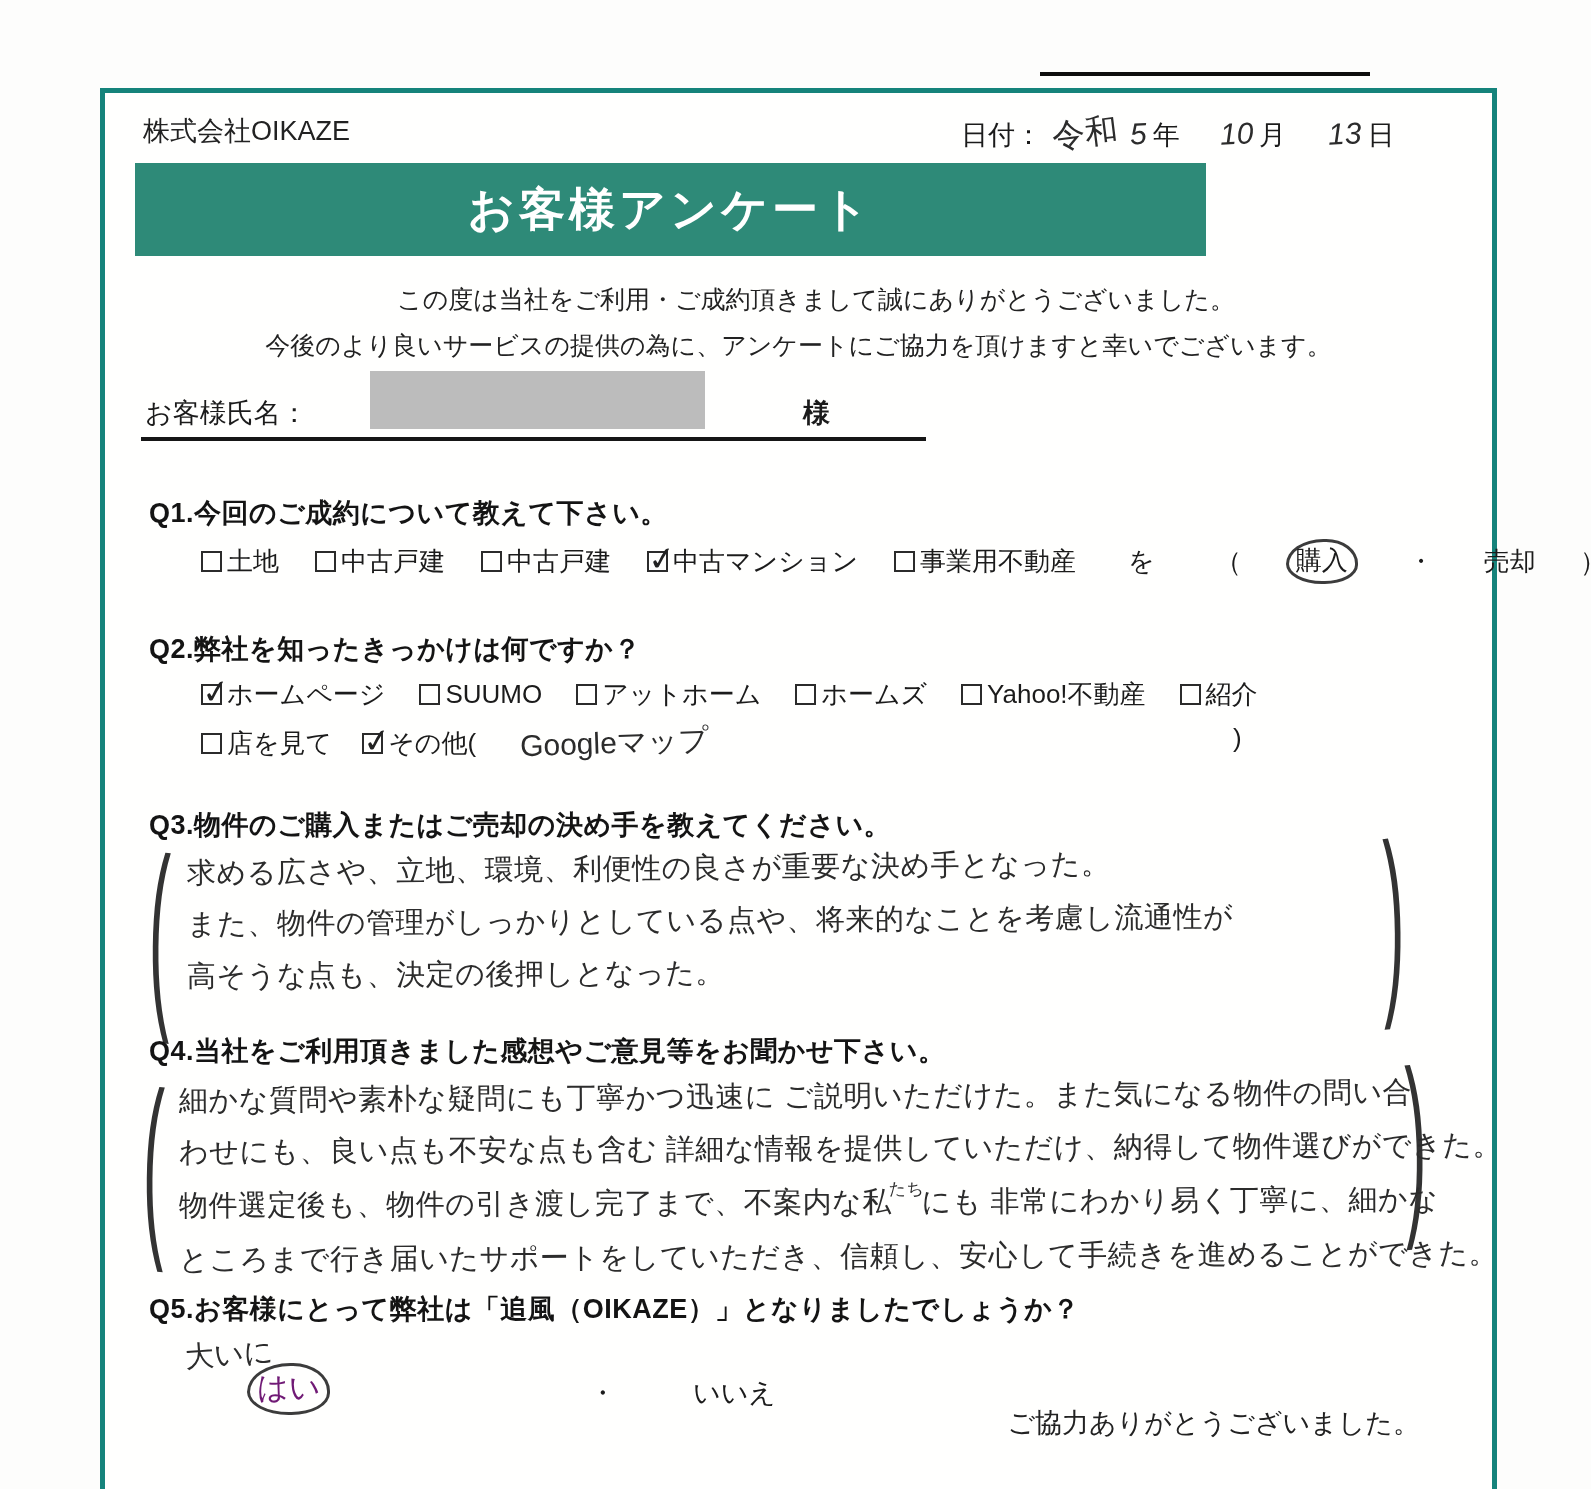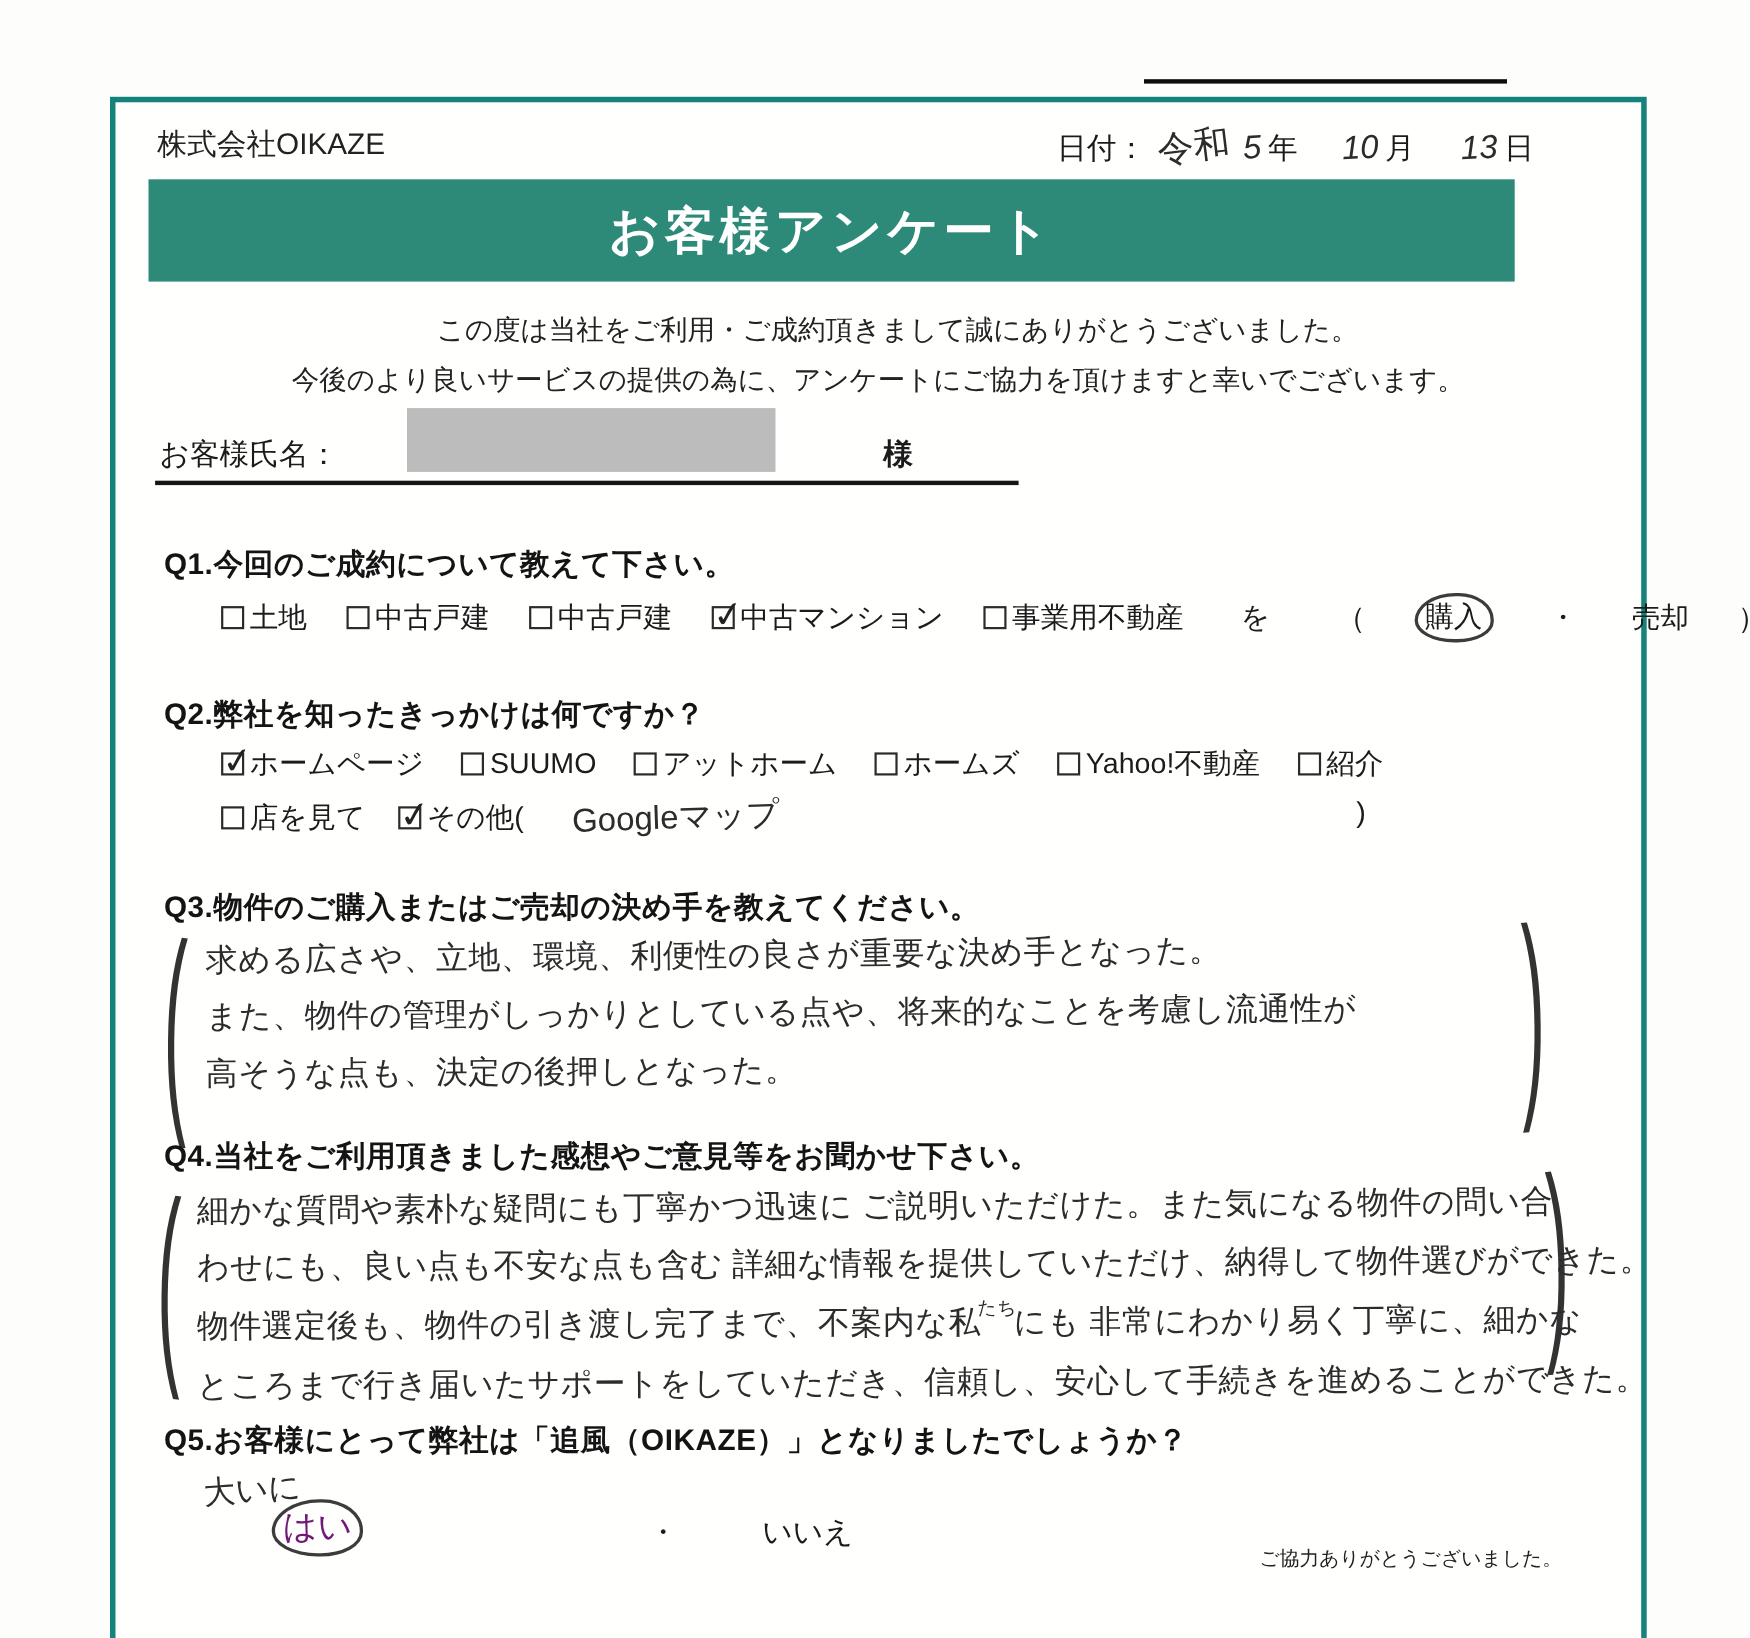--- a/index.html
+++ b/index.html
@@ -18,21 +18,21 @@
 
   .company { position:absolute; left:38px; top:20px; font-size:27px; color:#222; }
 
   .date-row { position:absolute; left:856px; top:18px; font-size:27px; white-space:nowrap; display:flex; align-items:baseline; }
   .hw { color:#2c2c2c; }
   .date-era { display:inline-block; font-size:33px; transform:rotate(-7deg); margin:0 6px 0 10px; }
   .date-num { display:inline-block; font-size:30px; font-style:italic; margin:0 6px; transform:rotate(-3deg); }
   .date-gap-m { margin-left:40px; }
   .date-gap-d { margin-left:42px; }
 
-  .banner { position:absolute; left:30px; top:70px; width:1242px; height:93px; background:#2e8a78;
+  .banner { position:absolute; left:30px; top:70px; width:1071px; height:93px; background:#2e8a78;
     display:flex; align-items:center; justify-content:center; }
   .banner h1 { color:#ffffff; font-size:46px; font-weight:800; letter-spacing:4px; }
 
   .intro { position:absolute; left:0; width:100%; text-align:center; font-size:25px; color:#222; }
   .intro1 { top:190px;padding-left:35px; }
   .intro2 { top:236px; }
 
   .name-label { position:absolute; left:40px; top:302px; font-size:27px; font-weight:400; }
   .name-redaction { position:absolute; left:265px; top:278px; width:335px; height:58px; background:#bcbcbc; }
   .name-honorific { position:absolute; left:698px; top:302px; font-size:27px; font-weight:800; }
@@ -53,21 +53,21 @@
   .answer-line { position:absolute; font-size:29px; letter-spacing:0.5px; color:#2c2c2c; white-space:nowrap; }
   .bigparen { position:absolute; font-size:64px; font-weight:300; color:#333; transform-origin:center; }
 
   .insert-above { position:relative; top:-17px; font-size:17px; margin:0 -3px; }
 
   .q5-daini { position:absolute; left:80px; top:1242px; font-size:29px; color:#2c2c2c; transform:rotate(-4deg); }
   .q5-yes { position:absolute; left:142px; top:1270px; font-size:31px; color:#701a75; }
   .q5-sep { position:absolute; left:484px; top:1282px; font-size:27px; }
   .q5-no { position:absolute; left:588px; top:1282px; font-size:27px; }
 
-  .closing { position:absolute; right:72px; top:1312px; font-size:18px; color:#222; }
+  .closing { position:absolute; right:72px; top:1312px; font-size:27px; color:#222; }
 </style>
 </head>
 <body>
 
 <div class="page">
 
   <div class="top-annotation-underline"></div>
 
   <div class="form-box">
 

